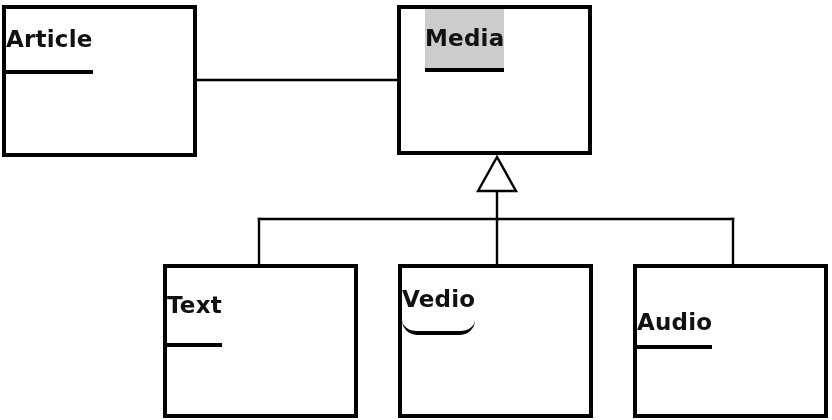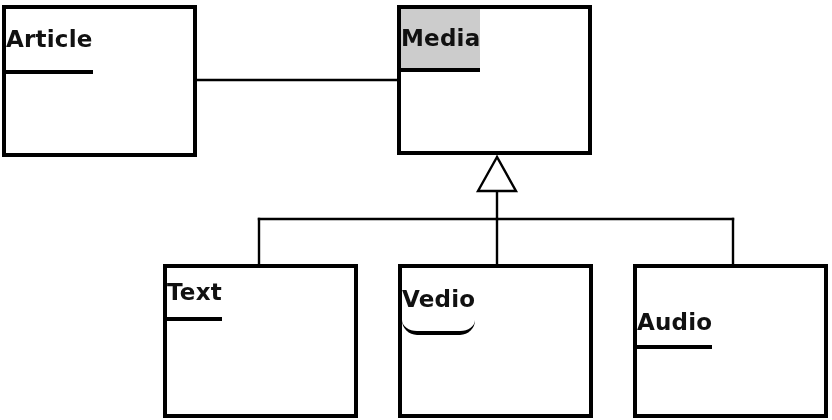--- a/index.html
+++ b/index.html
@@ -80,28 +80,28 @@
       <polygon fill="#ffffff" stroke="#000000" stroke-width="2.4" stroke-linejoin="miter" points="497,157 478,191 516,191"></polygon>
     </g>
   </svg>
 
   <div class="uml-class" style="left: 2px; top: 5px; width: 195px; height: 152px;">
     <div class="uml-class-name" style="height: 65px;">Article</div>
     <div class="uml-class-attrs"></div>
 
   </div>
 
-  <div class="uml-class is-selected" style="left: 397px; top: 5px; width: 195px; height: 150px;">
+  <div class="uml-class is-selected" style="left: 397px; top: 5px; width: 195px; height: 150px; padding-left: 24px;">
     <div class="uml-class-name" style="height: 63px;">Media</div>
     <div class="uml-class-attrs"></div>
 
   </div>
 
   <div class="uml-class" style="left: 163px; top: 264px; width: 195px; height: 154px;">
-    <div class="uml-class-name" style="height: 53px;">Text</div>
+    <div class="uml-class-name" style="height: 79px;">Text</div>
     <div class="uml-class-attrs"></div>
 
   </div>
 
   <div class="uml-class" style="left: 398px; top: 264px; width: 195px; height: 154px;">
     <div class="uml-class-name" style="height: 67px; border-radius: 15px;">Vedio</div>
     <div class="uml-class-attrs"></div>
 
   </div>
 

